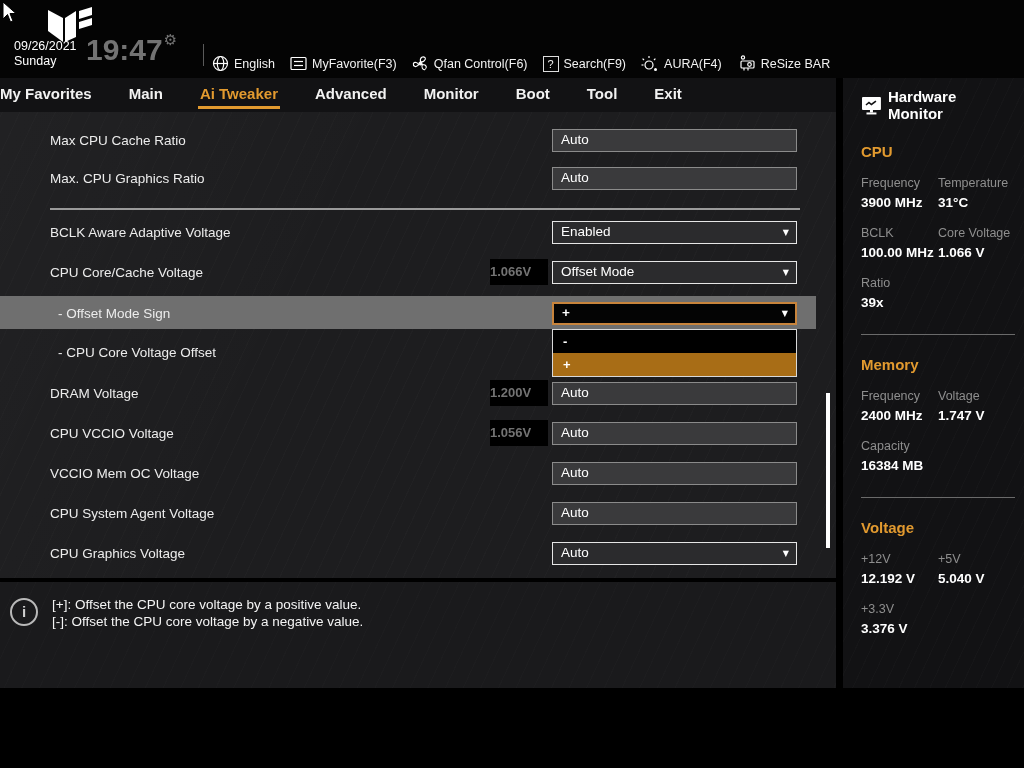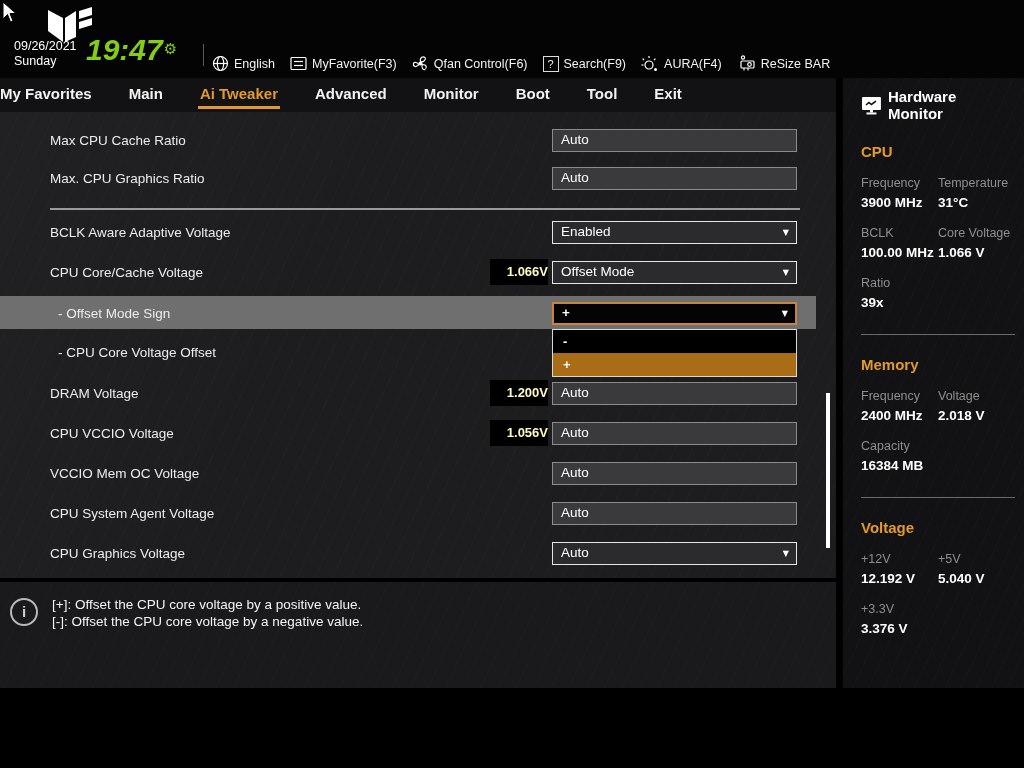--- a/index.html
+++ b/index.html
@@ -6,22 +6,22 @@
   html,body { width:1024px; height:768px; background:#000; overflow:hidden;
     font-family:"Liberation Sans","DejaVu Sans",sans-serif; color:#fff; }
 
   
   #topbar { position:absolute; left:0; top:0; width:1024px; height:78px; background:#040404; }
   #cursor { position:absolute; left:2px; top:2px; z-index:99; }
   #tuf-logo { position:absolute; left:46px; top:6px; }
   #app-title { position:absolute; left:124px; top:16px; font-size:17px; font-weight:bold;
     color:#e8e8e8; letter-spacing:.3px; }
   #datebox { position:absolute; left:14px; top:39px; font-size:12.5px; line-height:15px; color:#fff; }
-  #timebox { position:absolute; left:86px; top:33px; font-size:30px; font-weight:bold; color:#84cc16;
-    display:flex; align-items:center; cursor:default;font-style:italic; }
+  #timebox { position:absolute; left:86px; top:33px; font-size:30px; font-weight:bold; color:#737373;
+    display:flex; align-items:flex-start; cursor:default; }
   #time-gear { font-family:"DejaVu Sans",sans-serif; font-size:15px; margin-top:-2px; margin-left:1px; }
   #topbar-divider { position:absolute; left:203px; top:44px; width:1px; height:22px; background:#5a5a5a; }
   #topmenu { position:absolute; left:212px; top:55px; display:flex; align-items:center; gap:15px; }
   .tm-item { display:flex; align-items:center; gap:5px; font-size:12.5px; color:#f2f2f2; cursor:pointer; }
   .qbox { display:inline-flex; align-items:center; justify-content:center; width:16px; height:16px;
     border:1px solid #ddd; font-size:11px; color:#f2f2f2; }
 
   
   #panel { position:absolute; left:0; top:78px; width:836px; height:500px; background:#1d1d1f;
     background-image:repeating-linear-gradient(115deg, rgba(255,255,255,.014) 0 1px, transparent 1px 16px),
@@ -37,21 +37,21 @@
   .lbl { position:absolute; left:50px; top:0; line-height:23px; font-size:13.5px; color:#ececec; white-space:nowrap; }
   .lbl.sub { left:58px; }
   .ctl { position:absolute; left:552px; top:0; width:245px; height:23px; line-height:20px;
     font-size:13.5px; color:#fff; padding-left:8px; cursor:pointer; }
   .input { background:#3a3a3c; border:1px solid #8b8b8b; }
   .select { background:#2b2b2d; border:1px solid #e6e6e6; }
   .select::after { content:"▼"; font-family:"DejaVu Sans",sans-serif; position:absolute; right:7px; top:50%;
     transform:translateY(-50%); font-size:8px; color:#fff; }
   .select.focused { background:#040404; border:2px solid #c8843c; line-height:18px; font-weight:bold; }
   .badge { position:absolute; left:490px; top:-2px; width:58px; height:26px; background:#000;
-    color:#fef9c3; font-size:13px; font-weight:bold; text-align:right; line-height:26px; }
+    color:#737373; font-size:13px; font-weight:bold; text-align:left; line-height:26px; }
   #separator1 { position:absolute; left:50px; top:130px; width:750px; height:2px; background:#9a9a9a; }
   #hl-row { position:absolute; left:0; top:218px; width:816px; height:33px; background:#6f6f6f; }
   #dropdown-list { position:absolute; left:552px; top:251px; width:245px; background:#000;
     border:1px solid #d9d9d9; z-index:6; }
   .opt { height:23px; line-height:23px; padding-left:10px; font-size:13px; font-weight:bold; color:#fff; cursor:pointer; }
   .opt.selected { background:#a86d16; }
   #scrollbar { position:absolute; left:826px; top:315px; width:4px; height:155px; background:#fff; cursor:pointer; }
 
   
   #helpbar { position:absolute; left:0; top:582px; width:836px; height:106px; background:#1a1a1c;
@@ -270,21 +270,21 @@
 
   <div class="sb-sep"></div>
   <div class="sb-title">Memory</div>
   <div class="m-row">
     <div class="metric">
       <div class="m-label">Frequency</div>
       <div class="m-value">2400 MHz</div>
     </div>
     <div class="metric">
       <div class="m-label">Voltage</div>
-      <div class="m-value">2.018 V</div>
+      <div class="m-value">1.747 V</div>
     </div>
   </div>
   <div class="m-row">
     <div class="metric">
       <div class="m-label">Capacity</div>
       <div class="m-value">16384 MB</div>
     </div>
   </div>
 
   <div class="sb-sep"></div>

